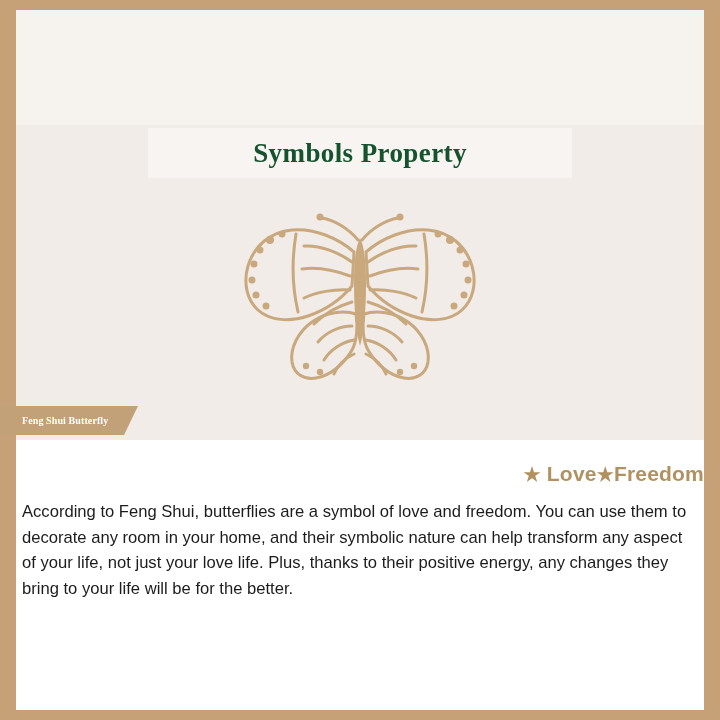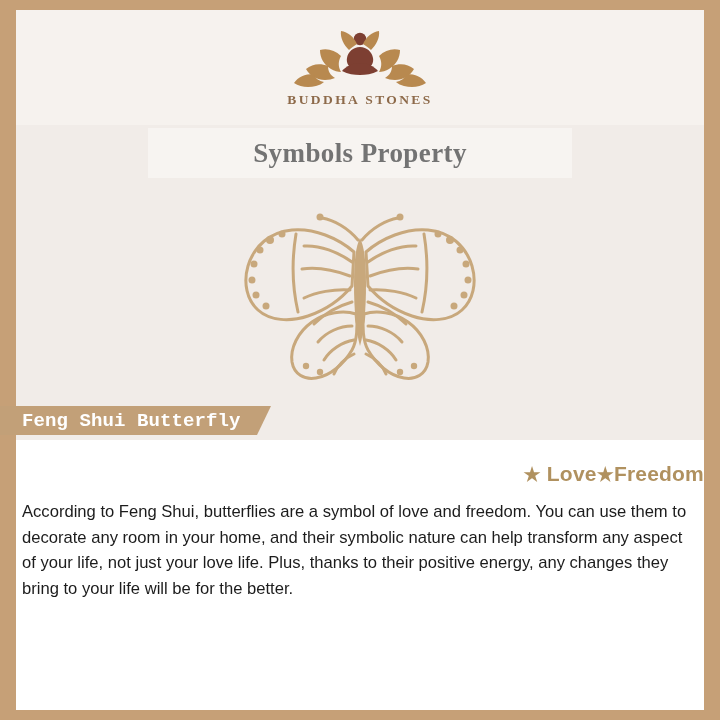--- a/index.html
+++ b/index.html
@@ -134,21 +134,21 @@
     height: 50px;
     background: #f7f4f1;
     display: flex;
     align-items: center;
     justify-content: center;
   }
   .title-text {
     font-family: "Liberation Serif", serif;
     font-weight: 700;
     font-size: 27px;
-    color: #737373;
+    color: #14532d;
     letter-spacing: 0.4px;
   }
 
   
   .butterfly-wrap {
     position: absolute;
     left: 0;
     top: 196px;
     width: 720px;
     text-align: center;
@@ -156,25 +156,25 @@
 
   
   .tag {
     position: absolute;
     left: 0;
     top: 406px;
     height: 29px;
     padding: 0 16px 0 22px;
     background: #c2a078;
     color: #ffffff;
-    font-size: 19px;
+    font-size: 10px;
     font-weight: 700;
     display: flex;
     align-items: center;
-    font-family: Liberation Mono, monospace;
+    font-family: Liberation Serif, serif;
     letter-spacing: 0.1px;
     justify-content: center;
   }
   .tag::after {
     content: "";
     position: absolute;
     right: -14px;
     top: 0;
     width: 0; height: 0;
     border-top: 29px solid #c2a078;
@@ -225,46 +225,20 @@
   <div class="corner-tl"></div>
   <div class="corner-tr"></div>
   <div class="corner-bl"></div>
   <div class="corner-br"></div>
 
   <div class="canvas"></div>
 
   <div class="header"></div>
   <div class="header-top-strip"></div>
 
-  <div class="logo-wrap">
-    <svg class="logo-svg" width="150" height="62" viewBox="0 0 150 62">
-      <g fill="#7d3f32">
-
-        <circle cx="75" cy="13" r="6.2"></circle>
-
-        <path d="M75 21 c-7 0 -12 5 -13 11 c-1 5 2 9 6 11 l14 0 c4 -2 7 -6 6 -11 c-1 -6 -6 -11 -13 -11 z"></path>
-
-        <path d="M57 45 c4 -5 11 -8 18 -8 c7 0 14 3 18 8 c-6 3 -12 4 -18 4 c-6 0 -12 -1 -18 -4 z"></path>
-      </g>
-      <g fill="#b8894f">
-
-        <path d="M56 30 c-6 -6 -14 -8 -21 -6 c0 8 4 15 11 19 c3 2 7 3 10 3 c-3 -5 -3 -11 0 -16 z"></path>
-        <path d="M43 40 c-8 -3 -16 -2 -22 3 c4 7 11 11 19 11 c4 0 7 -1 10 -2 c-5 -3 -7 -7 -7 -12 z"></path>
-        <path d="M28 48 c-8 0 -15 3 -19 9 c6 4 14 5 22 3 c3 -1 6 -2 8 -4 c-5 -1 -9 -4 -11 -8 z"></path>
-
-        <path d="M94 30 c6 -6 14 -8 21 -6 c0 8 -4 15 -11 19 c-3 2 -7 3 -10 3 c3 -5 3 -11 0 -16 z"></path>
-        <path d="M107 40 c8 -3 16 -2 22 3 c-4 7 -11 11 -19 11 c-4 0 -7 -1 -10 -2 c5 -3 7 -7 7 -12 z"></path>
-        <path d="M122 48 c8 0 15 3 19 9 c-6 4 -14 5 -22 3 c-3 -1 -6 -2 -8 -4 c5 -1 9 -4 11 -8 z"></path>
-
-        <path d="M64 24 c-5 -5 -9 -12 -8 -19 c7 1 13 6 16 13 c-3 2 -6 4 -8 6 z"></path>
-        <path d="M86 24 c5 -5 9 -12 8 -19 c-7 1 -13 6 -16 13 c3 2 6 4 8 6 z"></path>
-      </g>
-    </svg>
-    <div class="brand-name">BUDDHA STONES</div>
-  </div>
 
   <div class="title-bar">
     <span class="title-text">Symbols Property</span>
   </div>
 
   <div class="butterfly-wrap">
     <svg width="320" height="200" viewBox="0 0 320 200">
       <g stroke="#c8a87c" stroke-width="3" fill="none" stroke-linejoin="round" stroke-linecap="round">
 
         <path d="M160 42 c-5 10 -6 28 -6 46 c0 26 2 48 6 62 c4 -14 6 -36 6 -62 c0 -18 -1 -36 -6 -46 z" fill="#c8a87c" stroke="none"></path>

